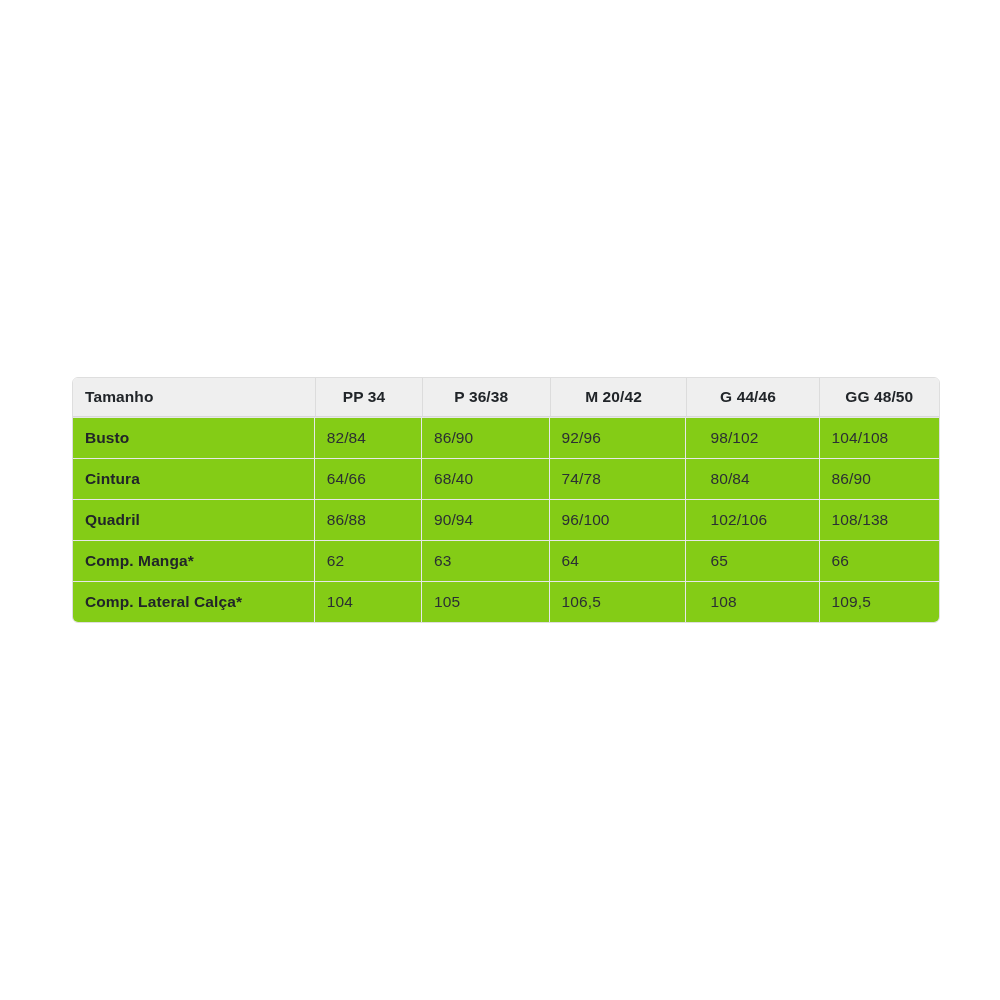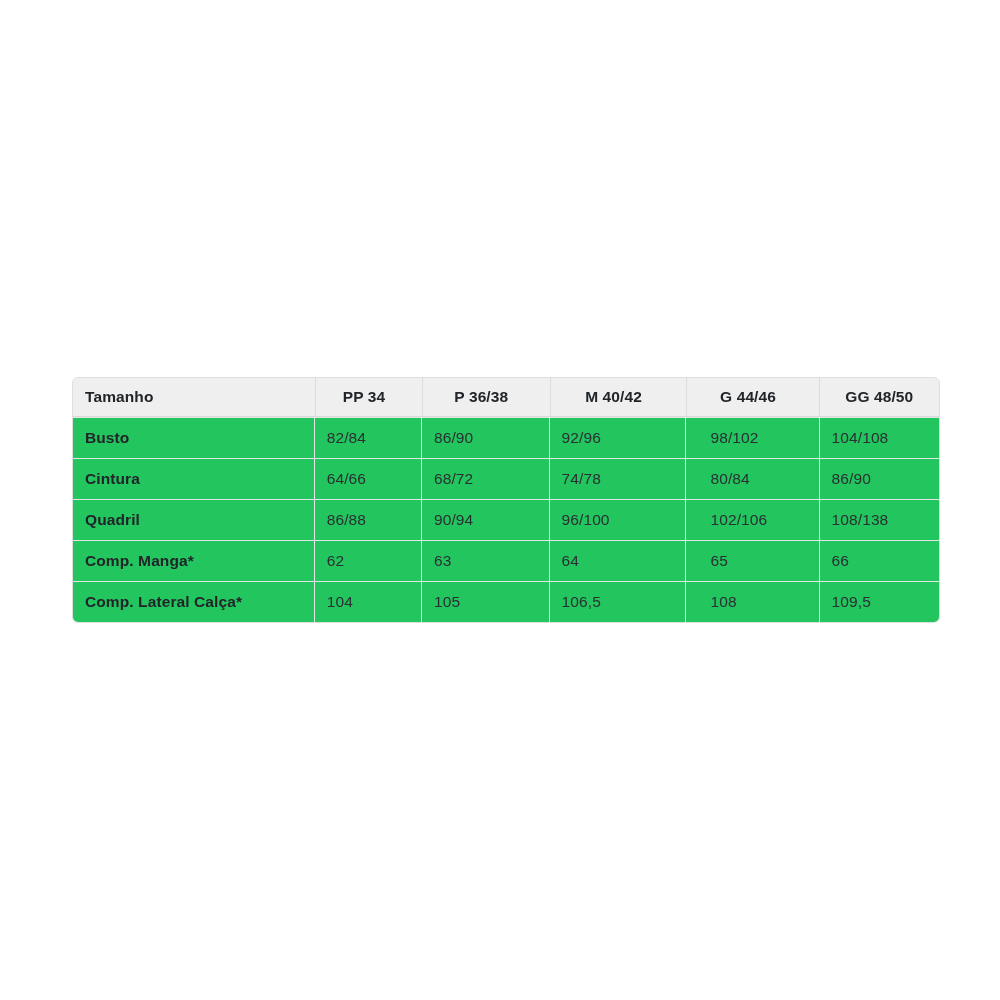--- a/index.html
+++ b/index.html
@@ -37,21 +37,21 @@
   }
   .t-row.header {
     border-top: none;
     background: #efefef;
     border-bottom: 1px solid #d9d9d9;
     border-radius: 5px 5px 0 0;
     height: 38px;
   }
   .t-row.body {
     height: 40px;
-    background: #22c55e;
+    background: #84cc16;
   }
   .t-row.body:first-of-type { border-top: none; }
   .t-row.body:last-child { border-radius: 0 0 5px 5px; }
   .t-cell {
     display: flex;
     align-items: center;
     box-sizing: border-box;
     border-left: 1px solid #e7e7e7;
     font-size: 15.5px;
     letter-spacing: 0.1px;
@@ -83,38 +83,38 @@
 </head>
 <body>
 
 <div class="page">
   <div class="size-table">
 
     <div class="t-row header">
       <div class="t-cell label c0">Tamanho</div>
       <div class="t-cell num c1">PP 34</div>
       <div class="t-cell num c2">P 36/38</div>
-      <div class="t-cell num c3">M 40/42</div>
+      <div class="t-cell num c3">M 20/42</div>
       <div class="t-cell num c4">G 44/46</div>
       <div class="t-cell num c5">GG 48/50</div>
     </div>
 
     <div class="t-row body">
       <div class="t-cell label c0">Busto</div>
       <div class="t-cell c1">82/84</div>
       <div class="t-cell c2">86/90</div>
       <div class="t-cell c3">92/96</div>
       <div class="t-cell c4">98/102</div>
       <div class="t-cell c5">104/108</div>
     </div>
 
     <div class="t-row body">
       <div class="t-cell label c0">Cintura</div>
       <div class="t-cell c1">64/66</div>
-      <div class="t-cell c2">68/72</div>
+      <div class="t-cell c2">68/40</div>
       <div class="t-cell c3">74/78</div>
       <div class="t-cell c4">80/84</div>
       <div class="t-cell c5">86/90</div>
     </div>
 
     <div class="t-row body">
       <div class="t-cell label c0">Quadril</div>
       <div class="t-cell c1">86/88</div>
       <div class="t-cell c2">90/94</div>
       <div class="t-cell c3">96/100</div>

